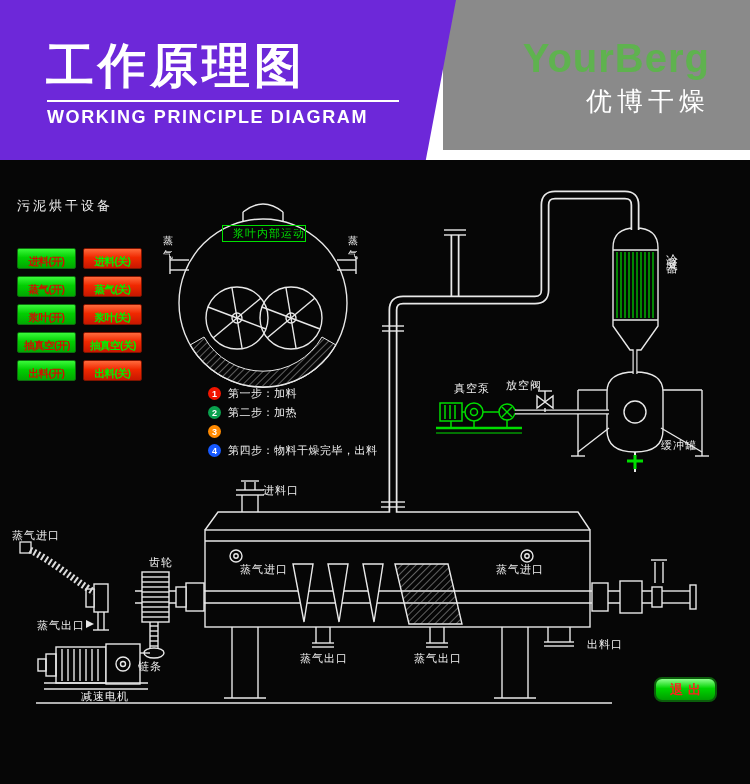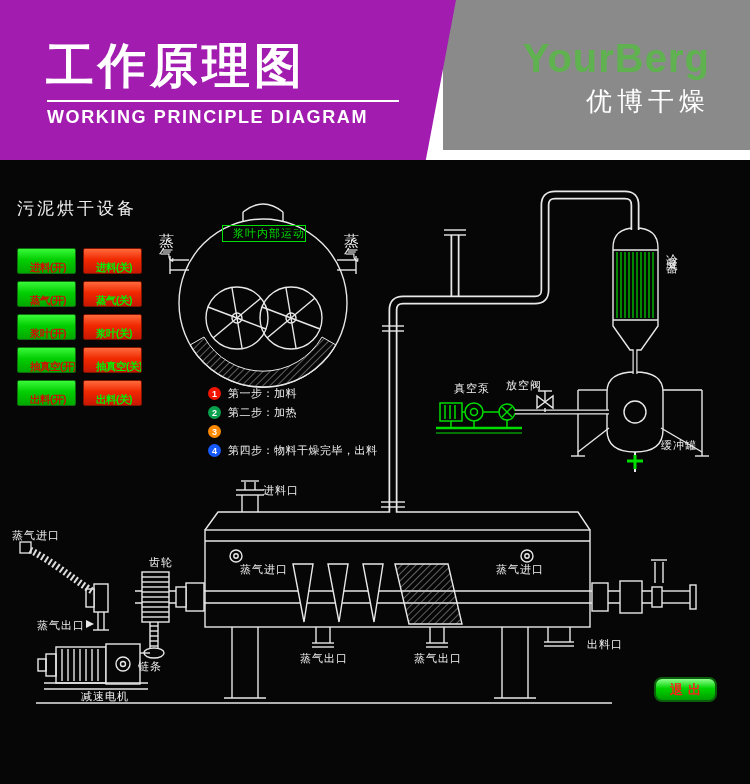--- a/index.html
+++ b/index.html
@@ -3,54 +3,54 @@
 <meta charset="utf-8">
 <style>
   *{margin:0;padding:0;box-sizing:border-box}
   html,body{background:#ffffff}
   body{width:750px;font-family:"Liberation Sans","DejaVu Sans",sans-serif}
   .page{position:relative;width:750px;height:784px;background:#fff;overflow:hidden}
 
   
   .header{position:absolute;left:0;top:0;width:750px;height:160px;background:#fff}
   .brand-panel{position:absolute;left:443px;top:0;width:307px;height:150px;background:#8a8a8a}
-  .banner{position:absolute;left:0;top:0;width:456px;height:208px;background:#a21caf;
+  .banner{position:absolute;left:0;top:0;width:456px;height:208px;background:#6d28d9;
           clip-path:polygon(0 0,100% 0,91.4% 100%,0 100%)}
   .banner-title{position:absolute;left:46px;top:34px;font-size:48px;font-weight:bold;color:#fff;letter-spacing:4px;white-space:nowrap}
   .banner-line{position:absolute;left:47px;top:100px;width:352px;height:2px;background:#fff}
   .banner-sub{position:absolute;left:47px;top:107px;font-size:18px;font-weight:bold;color:#fff;letter-spacing:1.6px;white-space:nowrap}
   .brand-logo{position:absolute;right:40px;top:36px;font-size:40px;font-weight:bold;color:#5fb24f;letter-spacing:1px;white-space:nowrap}
   .brand-cn{position:absolute;right:40px;top:84px;font-size:26px;color:#fff;letter-spacing:5px;white-space:nowrap}
 
   
   .hmi{position:absolute;left:0;top:160px;width:750px;height:624px;background:#060606}
   .hmi svg{position:absolute;left:0;top:0}
-  .device-title{position:absolute;left:17px;top:37px;font-size:17px;color:#f0f0f0;letter-spacing:3px;white-space:nowrap}
+  .device-title{position:absolute;left:17px;top:37px;font-size:13px;color:#f0f0f0;letter-spacing:3px;white-space:nowrap}
 
   .btn-grid{position:absolute;left:17px;top:88px;display:grid;grid-template-columns:59px 59px;gap:7px}
   .hmi-btn{height:21px;font-size:10.5px;font-weight:bold;border-radius:2px;letter-spacing:-0.5px;
-           padding:12px;cursor:pointer;font-family:inherit;white-space:nowrap;overflow:hidden}
+           padding:6px;cursor:pointer;font-family:inherit;white-space:nowrap;overflow:hidden}
   .hmi-btn.on{background:linear-gradient(180deg,#39f939,#02ce02 45%,#01a801);border:1px solid #0e6e0e;color:#cf1000}
   .hmi-btn.off{background:linear-gradient(180deg,#ff6a3c,#f02800 45%,#c81700);border:1px solid #7d1400;color:#00f000}
 
   .steps{position:absolute;left:208px;top:224px}
   .step{display:flex;align-items:center;gap:7px;height:19px}
   .step-badge{width:13px;height:13px;border-radius:50%;font-size:9px;color:#fff;display:flex;
               align-items:center;justify-content:center;font-weight:bold;flex:0 0 13px}
   .step:nth-child(1) .step-badge{background:#f21500}
   .step:nth-child(2) .step-badge{background:#0aa14e}
   .step:nth-child(3) .step-badge{background:#ff8a00}
   .step:nth-child(4) .step-badge{background:#1659ff}
   .step-text{color:#f0f0f0;font-size:11px;letter-spacing:0.5px;white-space:nowrap}
 
   .lbl{position:absolute;color:#f0f0f0;font-size:11px;white-space:nowrap;letter-spacing:1px}
   .lbl.v{writing-mode:vertical-rl;letter-spacing:4px;font-size:12px}
   .paddle-tag{position:absolute;left:222px;top:65px;width:84px;height:17px;border:1px solid #00e000;
               color:#00e000;font-size:11px;line-height:15px;text-align:right;letter-spacing:1px}
-  .steam-v{position:absolute;width:14px;line-height:14px;font-size:15px;color:#f0f0f0;word-break:break-all;text-align:center}
+  .steam-v{position:absolute;width:14px;line-height:14px;font-size:10px;color:#f0f0f0;word-break:break-all;text-align:right}
 
   .exit-btn{position:absolute;left:654px;top:517px;width:63px;height:25px;
             background:linear-gradient(180deg,#8cff8c,#00d300 45%,#009d00);
             border:2px solid #0b5e0b;border-radius:8px;color:#ff1f1f;font-weight:bold;font-size:13px;
             letter-spacing:5px;padding:0 0 0 5px;cursor:pointer;font-family:inherit}
 
   
   .ln{stroke:#e8e8e8;stroke-width:1.4;fill:none}
   .pipeO{stroke:#e8e8e8;stroke-width:9;fill:none;stroke-linejoin:round}
   .pipeI{stroke:#060606;stroke-width:5.5;fill:none;stroke-linejoin:round}

